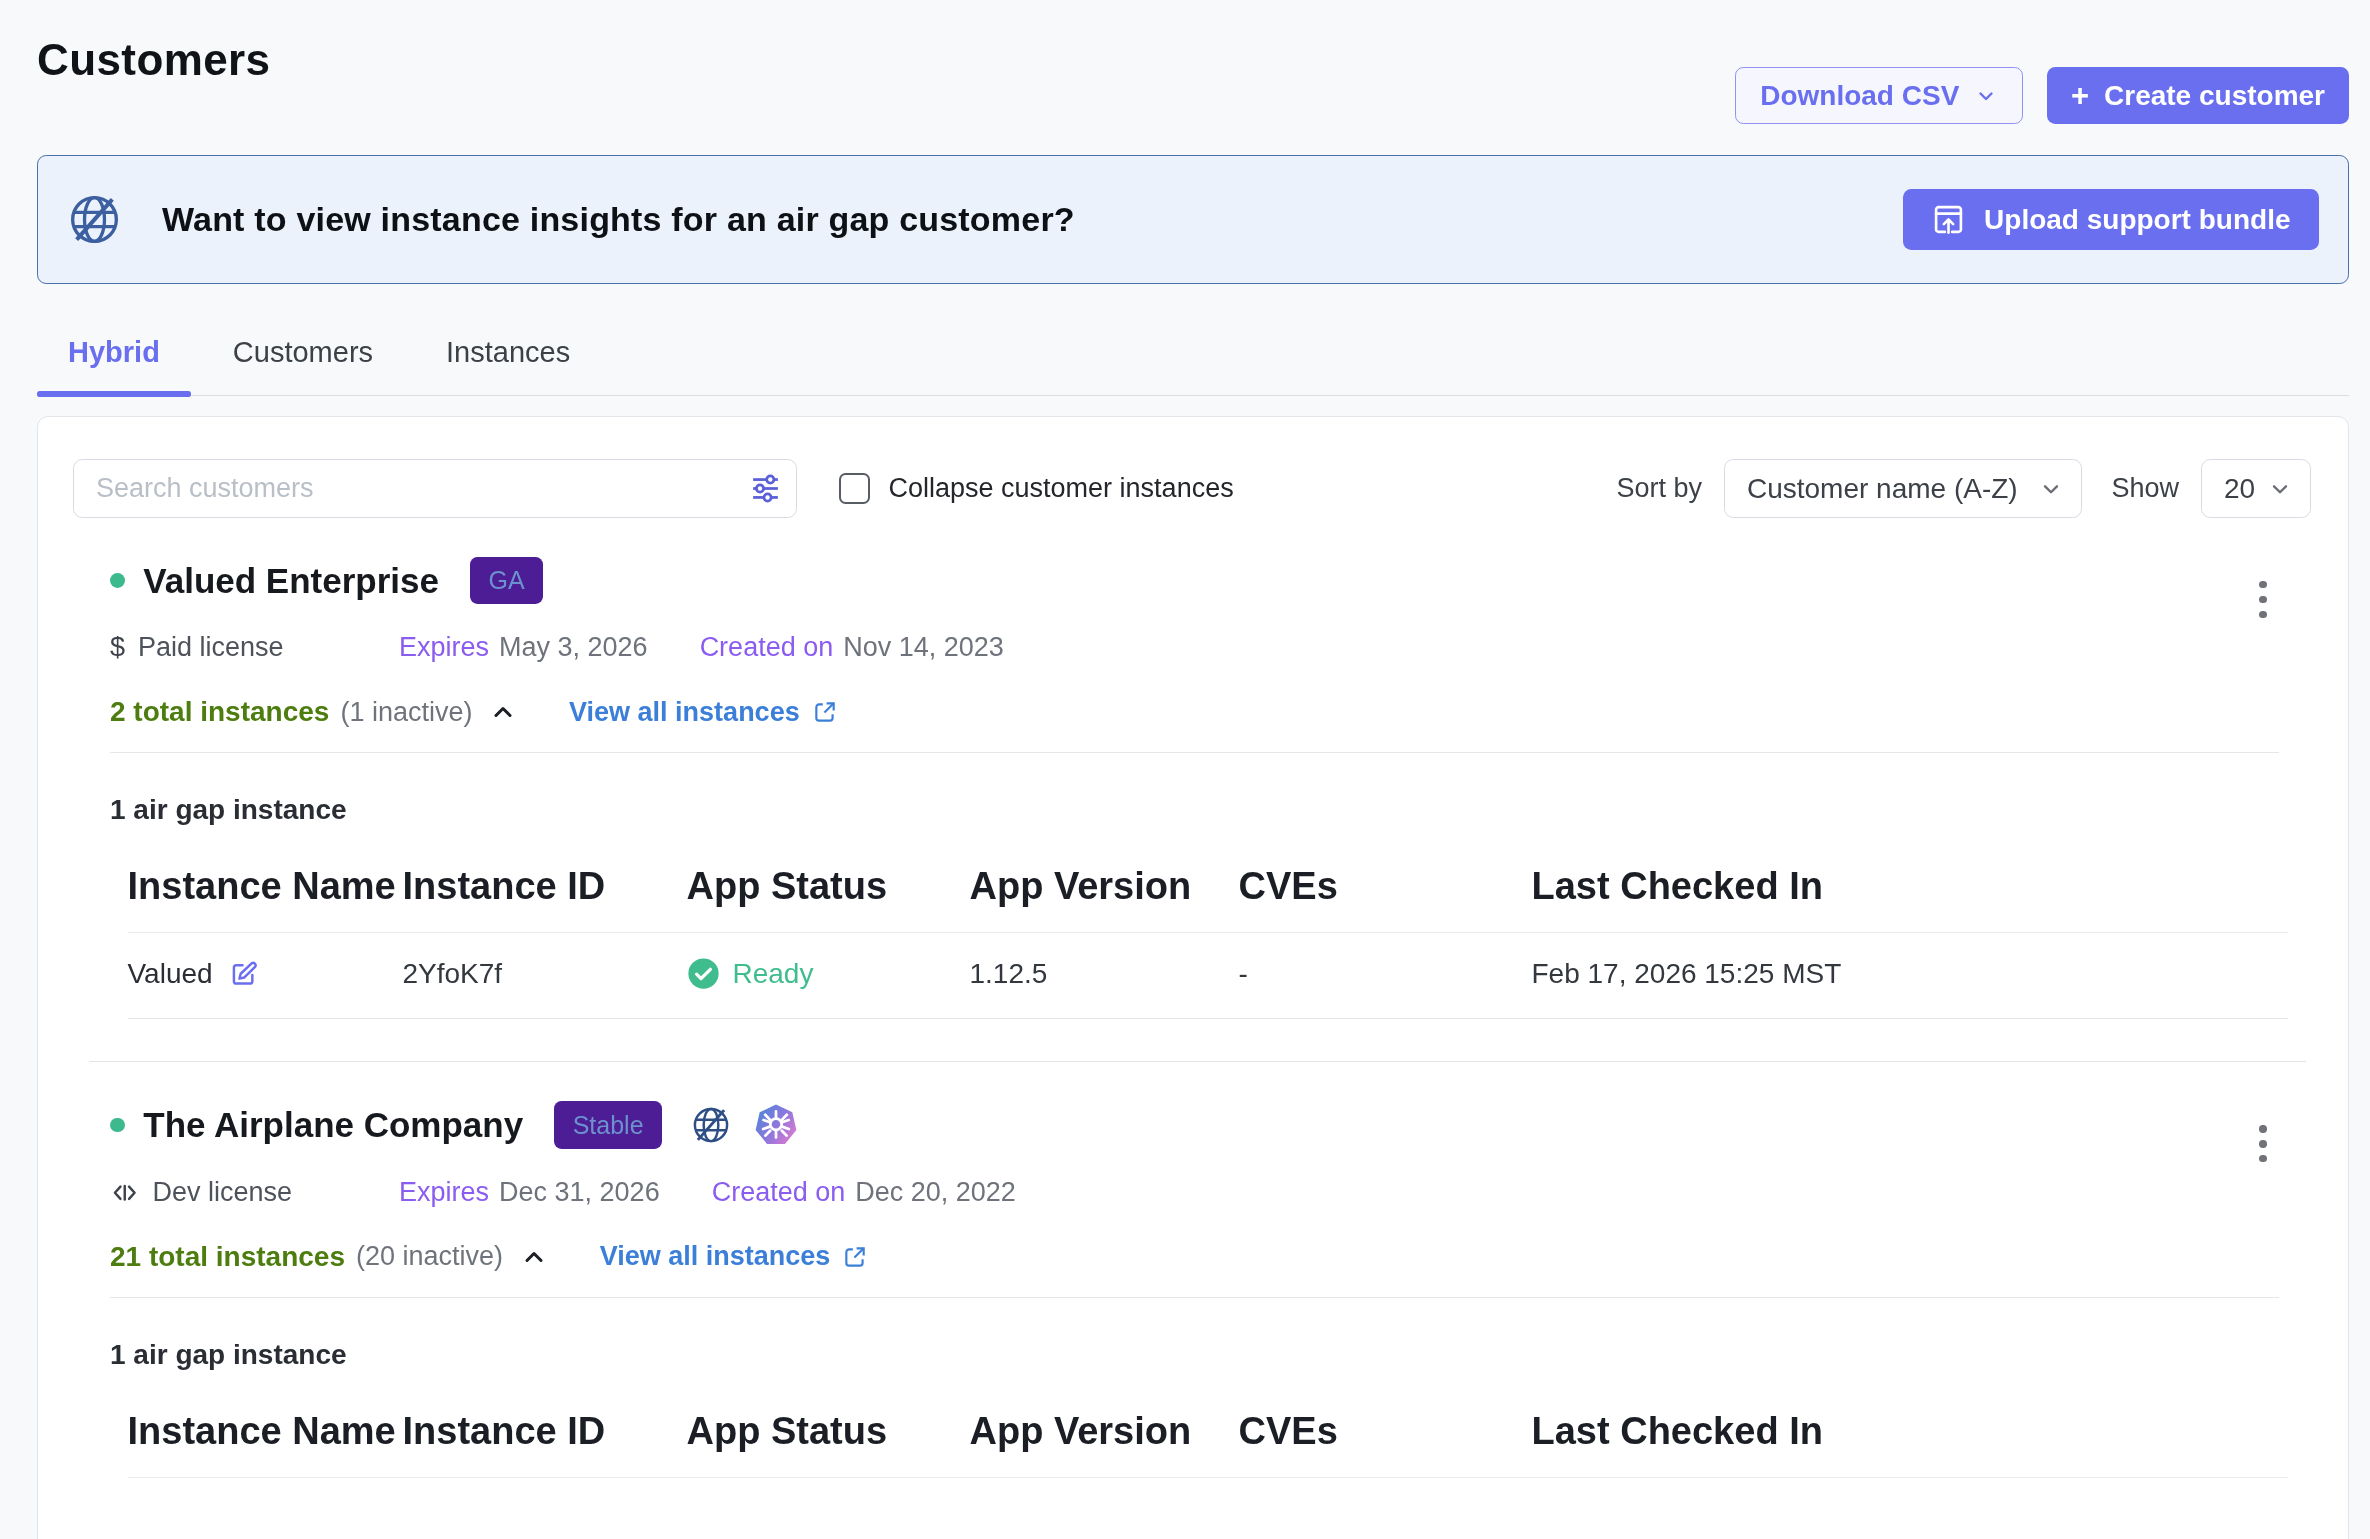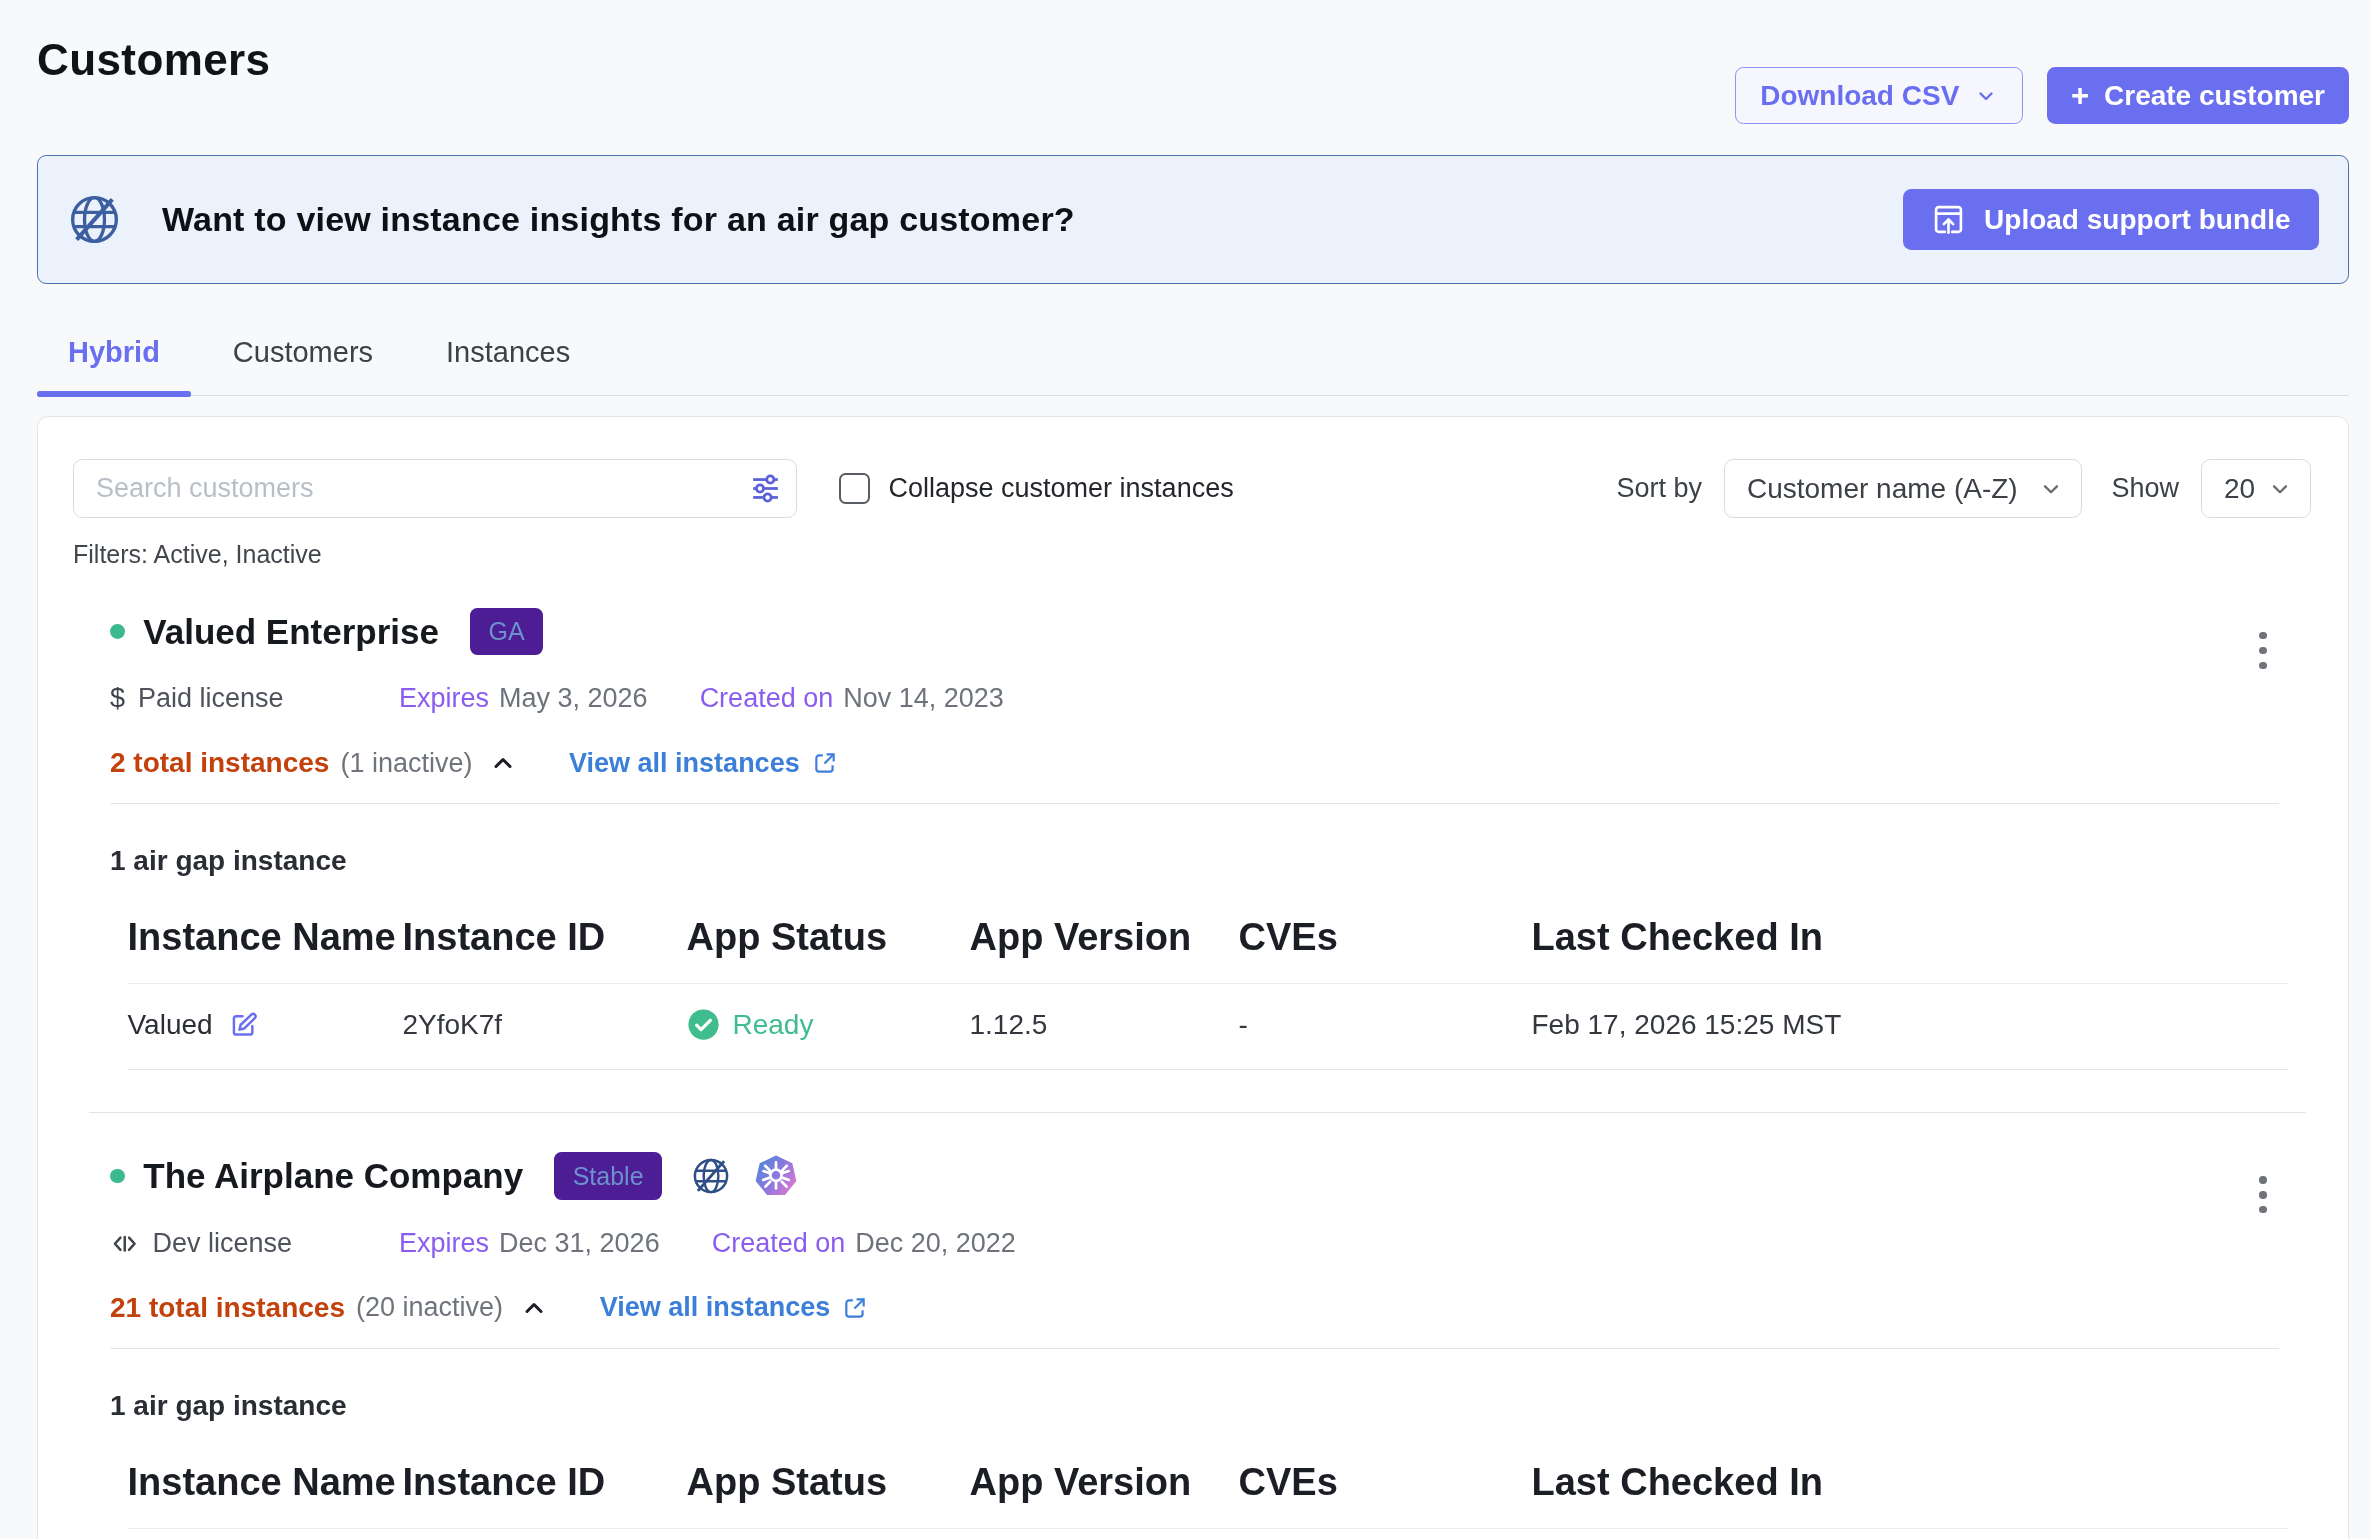--- a/index.html
+++ b/index.html
@@ -74,21 +74,21 @@
 
   .meta { display:flex; margin-top:28px; font-size:27px; color:#6e737b; align-items:center; }
   .meta-license { width:289px; display:flex; align-items:center; gap:13px; color:#4e535b; }
   .lic-glyph { color:#3e434b; }
   .code-ic { width:29.5px; height:29.5px; color:#3e434b; }
   .meta-item { display:flex; gap:10px; white-space:nowrap; }
   .meta-expires { margin-right:52px; }
   .meta-label { color:#8a5cf0; }
 
   .inst-row { display:flex; align-items:center; margin-top:33px; }
-  .inst-total { font-weight:700; color:#c2410c; font-size:28px; }
+  .inst-total { font-weight:700; color:#4d7c0f; font-size:28px; }
   .inst-inactive { color:#6f747c; margin-left:11px; font-size:27px; }
   .caret { width:28px; height:28px; margin-left:16.6px; color:#1c1f24; cursor:pointer; }
   .view-all { display:flex; gap:12px; margin-left:52px; color:#3b7fd9; font-weight:600; font-size:27px;
               align-items:center; cursor:pointer; text-decoration:none; }
   .ext-ic { width:26px; height:26px; }
 
   .divider { border-bottom:1.8px solid #e4e6ea; margin-top:24px; margin-right:32px; }
   .airgap-h { margin-top:41px; font-size:28px; font-weight:600; color:#2a2e34; }
 
   .itable { width:calc(100% - 41px); margin-left:17.5px; margin-top:11px; border-collapse:collapse; }
@@ -190,21 +190,20 @@
       <span class="dim-label">Show</span>
       <div class="select select-show">
         <span>20</span>
         <span class="ic sel-chev">
           <svg viewBox="0 0 24 24" fill="none" stroke="currentColor" stroke-width="2.2" stroke-linecap="round" stroke-linejoin="round">
               <path d="M6.5 9.5 12 15l5.5-5.5"></path>
             </svg>
         </span>
       </div>
     </div>
-    <div class="filters">Filters: Active, Inactive</div>
 
     <div class="customer">
       <div class="kebab">
           <i></i>
           <i></i>
           <i></i>
         </div>
       <div class="cust-head">
         <span class="dot"></span>
         <span class="cust-name">Valued Enterprise</span>

